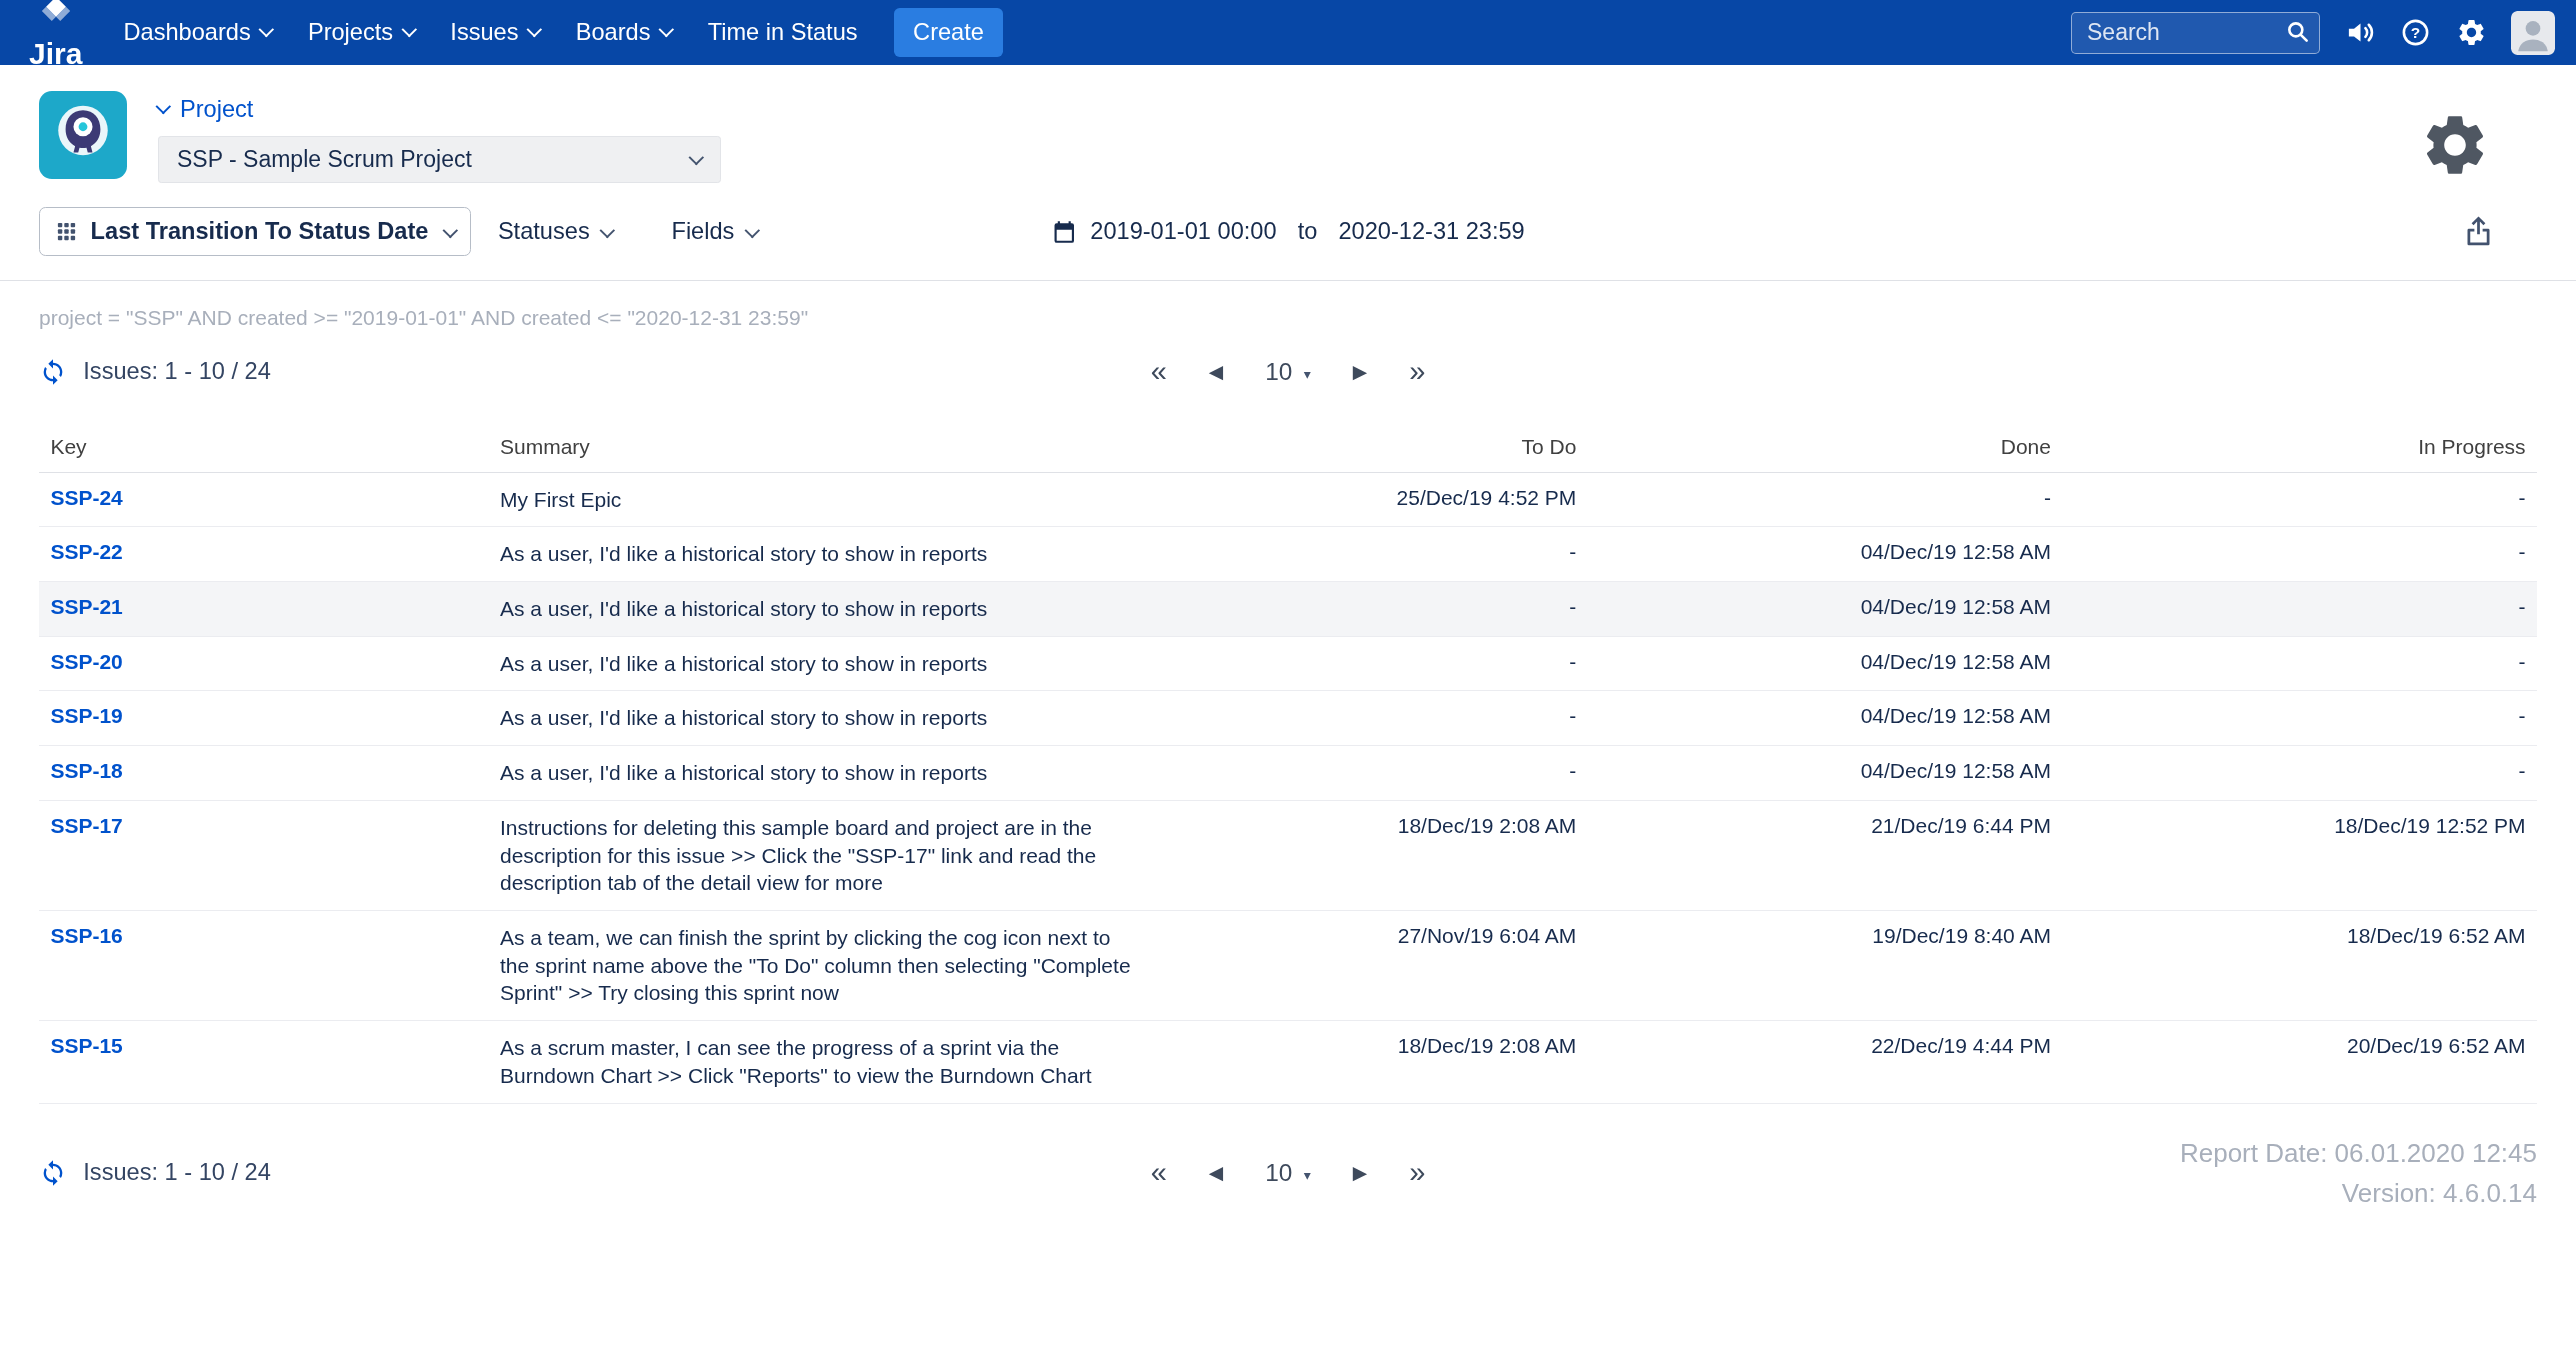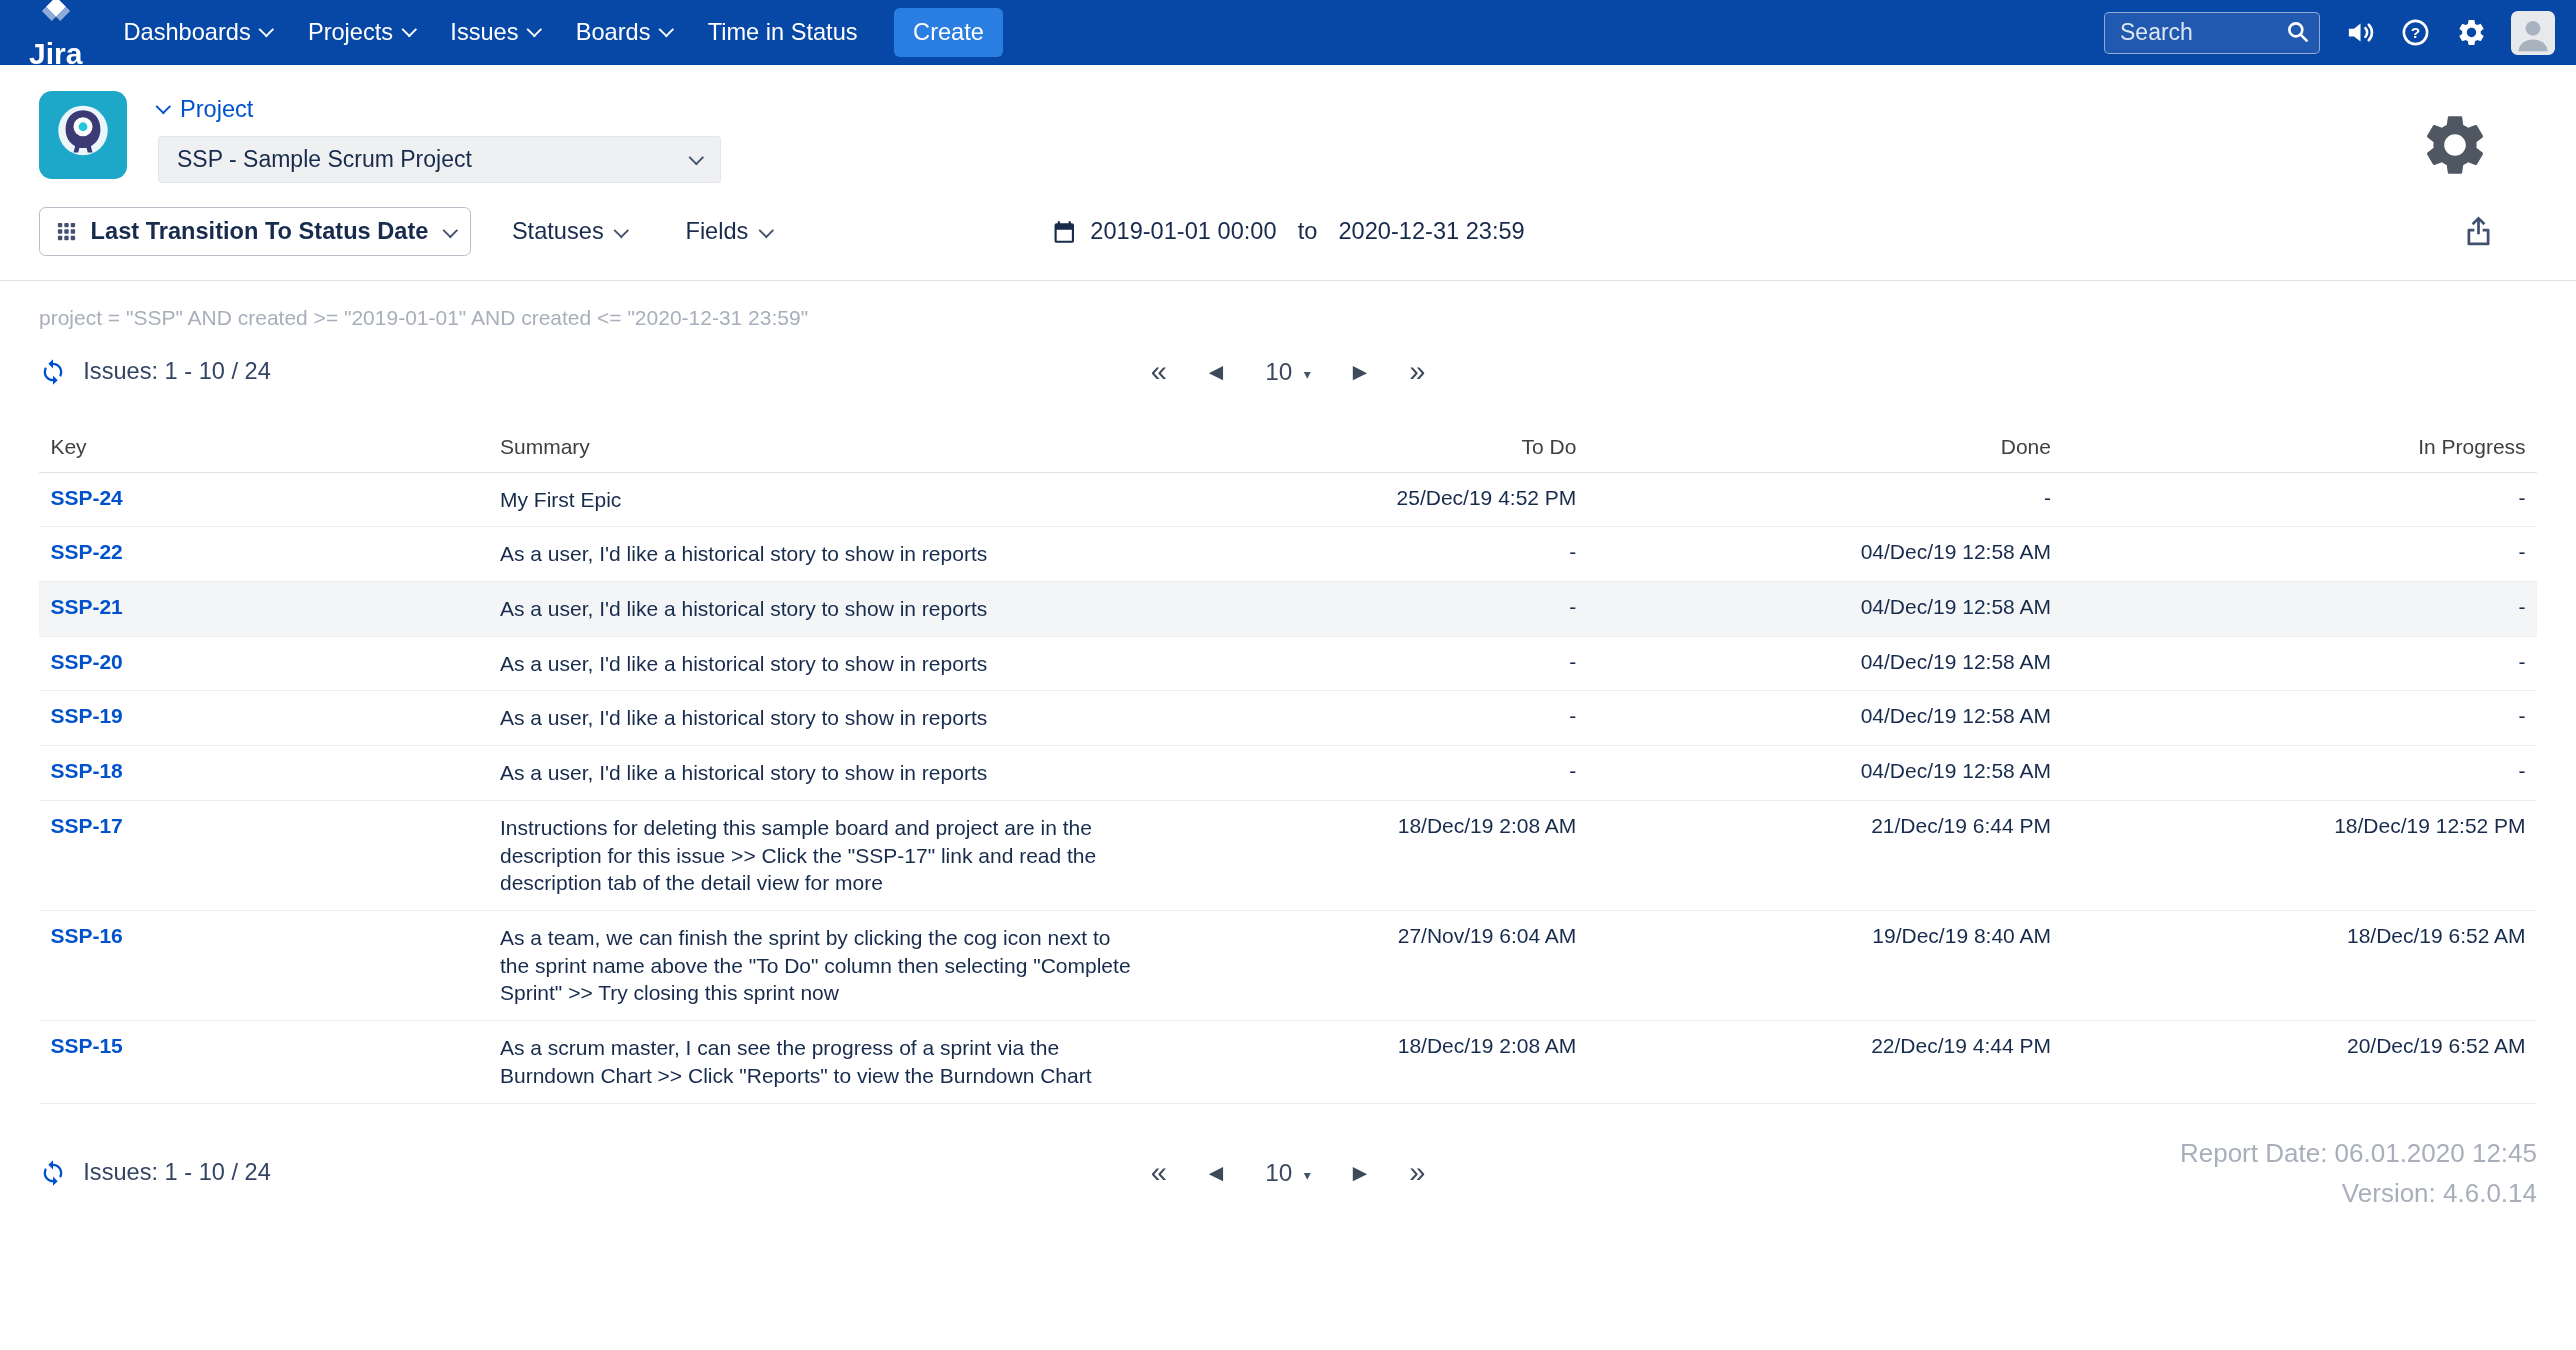--- a/index.html
+++ b/index.html
@@ -18,21 +18,21 @@
     display:flex; align-items:center; padding:0 21px; flex:0 0 auto;
   }
   .brand { display:flex; align-items:center; gap:8.1px; font-size:30px; font-weight:700; margin:0 23px 0 8.1px; cursor:pointer;flex-direction:column; }
   .nav-item { display:flex; align-items:center; gap:10.6px; padding:0 18px; font-size:23.6px; height:52px; cursor:pointer; white-space:nowrap; }
   .chev { width:10.6px; height:10.6px; border-right:2.4px solid currentColor; border-bottom:2.4px solid currentColor;
           transform:rotate(45deg); display:inline-block; margin-top:-6.5px; }
   .create-btn { background:#2A7DE1; color:#fff; border:none; border-radius:5.7px; font-size:23.6px;
                 padding:10.6px 19.5px; margin-left:18px; cursor:pointer; font-family:inherit; }
   .nav-right { margin-left:auto; display:flex; align-items:center; gap:24.4px; }
   .search-box { position:relative; }
-  .search-input { width:216px; height:42px; background:rgba(255,255,255,0.10); border:1.6px solid rgba(255,255,255,0.50);
+  .search-input { width:249px; height:42px; background:rgba(255,255,255,0.10); border:1.6px solid rgba(255,255,255,0.50);
                   border-radius:4.9px; color:#fff; font-size:23px; padding:0 47px 0 14.6px; font-family:inherit; }
   .search-input::placeholder { color:rgba(255,255,255,0.85); }
   .search-icon { position:absolute; right:9.8px; top:7.3px; }
   .icon-btn { background:none; border:none; padding:0; cursor:pointer; display:flex; align-items:center; }
   .avatar { display:inline-flex; border-radius:6.5px; overflow:hidden; cursor:pointer; }
 
   
   .project-header { display:flex; align-items:flex-start; padding:26px 39px 18px; }
   .project-meta { margin-left:31px; }
   .project-label { color:#0052CC; font-size:23.6px; display:flex; align-items:center; gap:11.4px; margin:4.9px 0 13px; cursor:pointer; }
@@ -43,21 +43,21 @@
   .project-select .chev { border-color:#44546F; margin-top:-3.3px; }
   .big-gear { margin-left:auto; margin-right:46px; margin-top:18px; }
 
   
   .toolbar { display:flex; align-items:center; padding:6.5px 39px 24.4px; border-bottom:1.6px solid #DFE1E6; position:relative; }
   .report-btn { display:flex; align-items:center; gap:13px; border:1.6px solid #B6BDC7; border-radius:6.5px; background:#fff;
                 padding:9.8px 14.6px; font-size:23.6px; font-weight:700; color:#172B4D; cursor:pointer; font-family:inherit; }
   .report-btn .chev { border-color:#42526E; margin-top:-3.3px; margin-left:3.3px; }
   .dd { display:flex; align-items:center; gap:12.2px; font-size:23.6px; color:#172B4D; cursor:pointer; }
   .dd .chev { border-color:#44546F; margin-top:-3.3px; }
-  .dd.statuses { margin-left:41px;align-items:center; }
+  .dd.statuses { margin-left:27px;align-items:center; }
   .dd.fields { margin-left:59px; }
   .date-group { position:absolute; left:50%; transform:translateX(-50%); display:flex; align-items:flex-end; gap:13px;
                 font-size:23.6px; color:#172B4D; cursor:pointer; white-space:nowrap; }
   .date-joiner { margin:0 8.1px; }
   .export-btn { margin-left:auto; margin-right:42px; }
 
   
   .jql-line { padding:24.4px 39px 4.9px; font-size:21px; color:#A8AFBB; }
 
   

